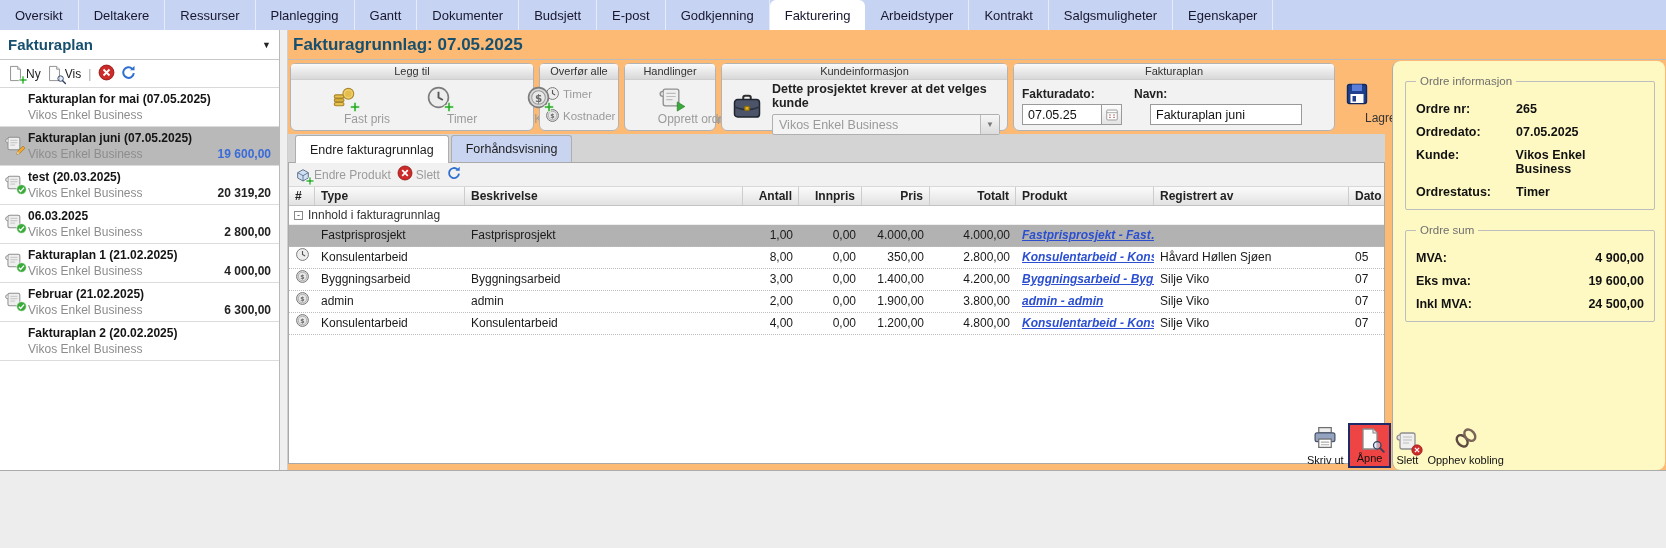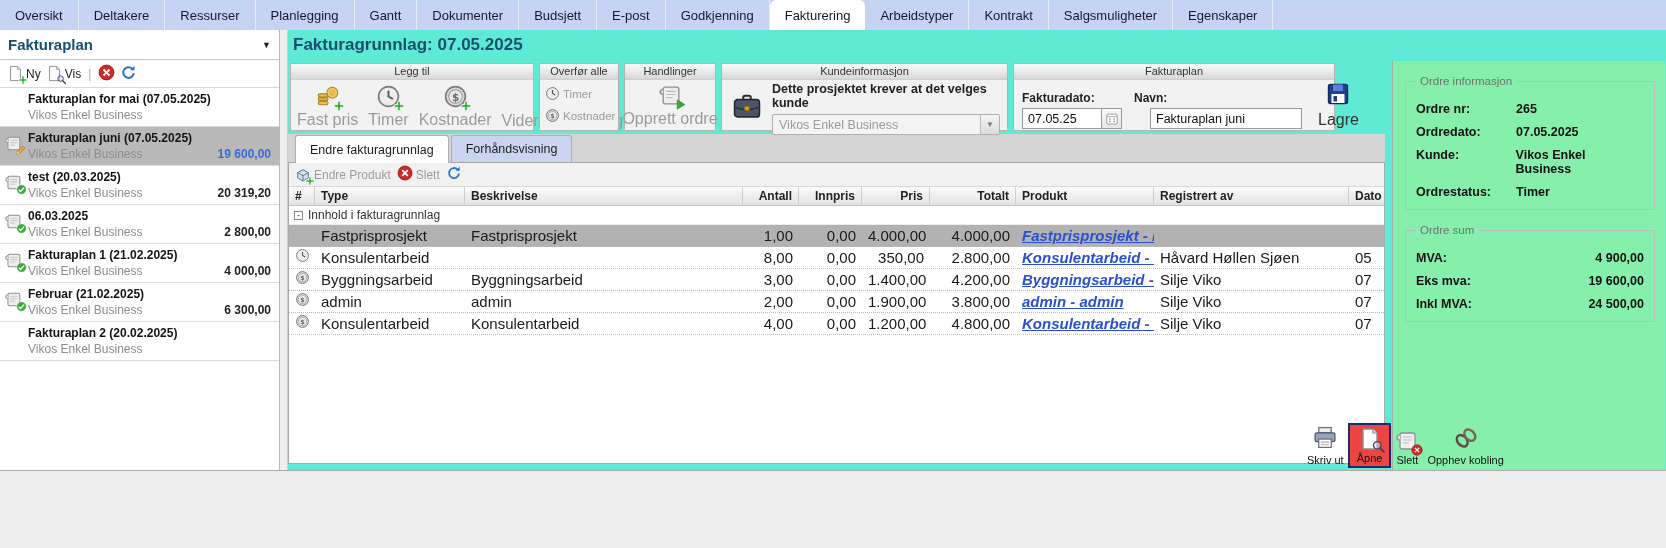--- a/index.html
+++ b/index.html
@@ -34,32 +34,32 @@
   .sb-item .t2 { display:flex; font-size:12px; color:#8d8d8d; margin-top:2px; }
   .sb-item .cust { flex:1; }
   .sb-item .amt { font-weight:bold; color:#222; }
   .sb-item.selected .amt { color:#3a6bd8; }
 
   
   .vsplit { position:absolute; left:280px; top:30px; width:8px; height:440px;
             background:#efefef; border-right:1px solid #cfcfcf; }
 
   
-  .main { position:absolute; left:288px; top:30px; width:1378px; height:440px; background:#5eead4; }
+  .main { position:absolute; left:288px; top:30px; width:1378px; height:440px; background:#fdba74; }
   .main-title { height:30px; display:flex; align-items:center; padding-left:5px;
                 font-size:17px; font-weight:bold; color:#17506e; border-bottom:1px solid #bcbcbc; }
 
   .ribbon { height:74px; display:flex; gap:5px; padding:3px 2px; align-items:stretch; }
-  .group { border:1px solid #b3b3b3; border-radius:1px; background:#f2f2f2;
+  .group { border:1px solid #b3b3b3; border-radius:6px; background:#f2f2f2;
            display:flex; flex-direction:column; }
   .group-head { height:16px; background:linear-gradient(#fafafa,#d8d8d8); border-bottom:1px solid #cfcfcf;
                 font-size:11px; color:#333; text-align:center; line-height:15px; border-radius:3px 3px 0 0; }
   .group-body { flex:1; display:flex; align-items:center; padding:2px 6px; gap:10px; }
   .big-btn { display:flex; flex-direction:column; align-items:center; justify-content:center; gap:2px; }
-  .big-btn .lbl { font-size:16px; color:#9b9b9b; white-space:nowrap; }
+  .big-btn .lbl { font-size:12px; color:#9b9b9b; white-space:nowrap;margin-left:47px; }
   .big-btn.enabled .lbl { color:#333; }
   .mini-col { display:flex; flex-direction:column; gap:5px; }
   .mini-btn { display:flex; align-items:center; gap:3px; font-size:11.5px; color:#9b9b9b; }
 
   .istack { position:relative; display:inline-block; line-height:0; }
   .badge { position:absolute; right:-4px; bottom:-3px; }
 
   .kunde-body { display:flex; align-items:center; gap:8px; padding:2px 8px; }
   .kunde-right { display:flex; flex-direction:column; gap:4px; }
   .kunde-msg { font-size:12.5px; font-weight:bold; color:#222; }
@@ -96,31 +96,31 @@
   .grow { display:grid; grid-template-columns:26px 150px 278px 56px 63px 68px 86px 138px 195px 35px; }
   .ghead { height:19px; background:linear-gradient(#fbfbfb,#e2e2e2); border-bottom:1px solid #c3c3c3; }
   .ghead .c { font-weight:bold; font-size:12px; color:#222; padding:0 6px; line-height:18px;
               border-right:1px solid #cdcdcd; overflow:hidden; white-space:nowrap; }
   .c.r { text-align:right; }
   .gband { height:19px; display:flex; align-items:center; gap:5px; padding-left:5px;
            font-size:12px; color:#333; border-bottom:1px solid #eee; }
   .collapse-box { width:9px; height:9px; border:1px solid #888; font-size:9px; line-height:7px;
                   text-align:center; color:#444; background:#fff; }
   .drow { height:22px; border-bottom:1px dotted #bdbdbd; }
-  .drow .c { font-size:15px; padding:0 6px; line-height:21px; overflow:hidden; white-space:nowrap; }
+  .drow .c { font-size:12px; padding:0 6px; line-height:21px; overflow:hidden; white-space:nowrap; }
   .drow.selected { background:#b2b2b2; }
   .drow .icn { display:flex; align-items:center; justify-content:center; }
   .plink { color:#2b4fd0; font-style:italic; font-weight:bold; text-decoration:underline; }
   .gspacer { flex:1; }
   .gtotal { height:17px; background:#ececec; border-top:1px solid #c3c3c3; display:flex; }
   .gtotal .tv { width:727px; text-align:right; font-size:12px; color:#222; padding:1px 6px 0 0; }
 
   
   .order-panel { position:absolute; left:1392px; top:61px; width:273px; height:409px;
-                 border-left:1px solid #ababab; background:#86efac; }
+                 border-left:1px solid #ababab; background:#fef9c3;border-radius:8px; }
   fieldset { border:1px solid #bdbdbd; border-radius:2px; margin:14px 10px 0 12px; padding:6px 10px 10px; }
   legend { font-size:11.5px; color:#707070; padding:0 4px; }
   .info-row { display:flex; margin-top:9px; }
   .info-row .k { width:100px; font-size:12.5px; font-weight:bold; color:#111; }
   .info-row .v { font-size:12.5px; font-weight:bold; color:#111; }
   .sum-row { display:flex; margin-top:9px; }
   .sum-row .k { flex:1; font-size:12.5px; font-weight:bold; color:#111; }
   .sum-row .v { font-size:12.5px; font-weight:bold; color:#111; text-align:right; }
 
   .panel-actions { position:absolute; left:1303px; top:424px; height:44px; display:flex;

